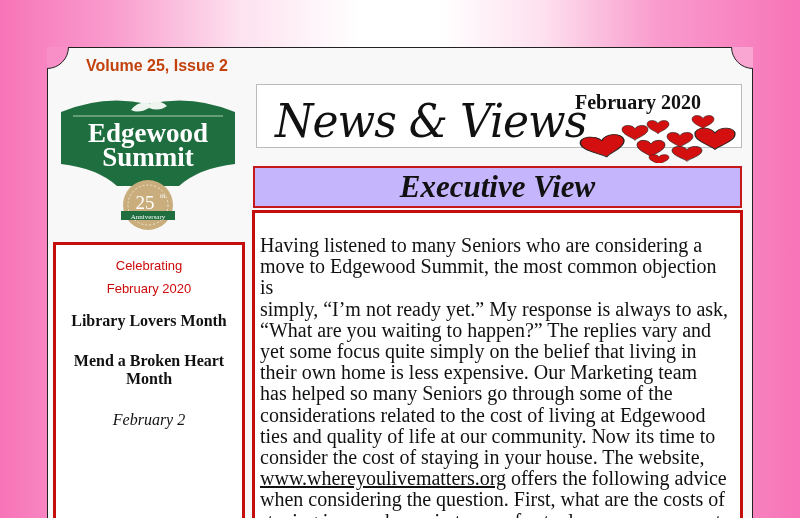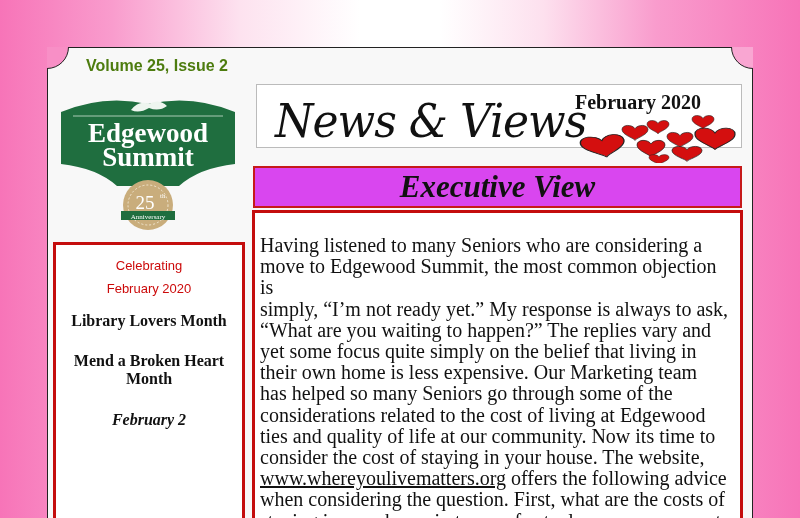--- a/index.html
+++ b/index.html
@@ -17,51 +17,51 @@
   .cut.right { left:731px; top:47px; }
   .cut .circ {
     position:absolute; width:44px; height:44px; border-radius:50%;
     border:1.5px solid #222; box-sizing:border-box;
   }
   .cut.left .circ { left:-22px; top:-22px; background:#f88fc6; }
   .cut.right .circ { left:0; top:-22px; background:#f9a6d2; }
 
   .volume {
     position:absolute; left:86px; top:57px; font-family:"Liberation Sans", sans-serif;
-    font-weight:bold; font-size:16px; color:#4d7c0f;
+    font-weight:bold; font-size:16px; color:#c2410c;
   }
   .logo {
     position:absolute; left:59px; top:90px; width:178px; height:140px;
   }
   .sidebar {
     position:absolute; left:53px; top:242px; width:192px; height:290px;
     border:3px solid #c40d0d; box-sizing:border-box; background:#fff;
     text-align:center;
   }
   .sidebar .title {
     font-family:"Liberation Sans", sans-serif; color:#cc0a0a; font-size:13px;
     line-height:23px; margin-top:9px;
   }
   .sidebar .item { font-weight:bold; font-size:16px; line-height:18px; color:#111; margin-top:17px; }
-  .sidebar .item .sub { font-weight:bold; font-style:italic; font-size:16px; }
+  .sidebar .item .sub { font-weight:normal; font-style:italic; font-size:16px; }
   .header {
     position:absolute; left:256px; top:84px; width:486px; height:64px;
     background:#fff; border:1px solid #bbb; box-sizing:border-box;
   }
   .masthead {
     position:absolute; left:18px; top:10px; font-family:"DejaVu Serif", serif;
     font-style:italic; font-size:44px; letter-spacing:-1px; color:#111; transform:scaleY(1.05);
   }
   .issue-date {
     position:absolute; left:318px; top:6px; font-weight:bold; font-size:20px; color:#111;
   }
   .hearts { position:absolute; left:310px; top:28px; width:170px; height:50px; }
   .exec-bar {
     position:absolute; left:253px; top:166px; width:489px; height:42px;
-    background:#d946ef; border:2px solid #c61a1a; box-sizing:border-box; text-align:center;
+    background:#c4b5fd; border:2px solid #c61a1a; box-sizing:border-box; text-align:center;
   }
   .exec-bar span {
     font-weight:bold; font-style:italic; font-size:31px; line-height:38px; color:#111;
   }
   .body-box {
     position:absolute; left:252px; top:210px; width:491px; height:330px;
     background:#fff; border:3px solid #c40d0d; box-sizing:border-box;
     padding:22px 8px 0 5px;
   }
   .body-box p {

